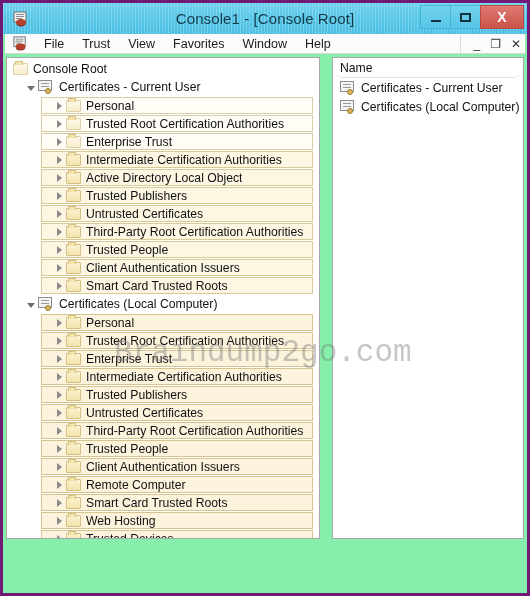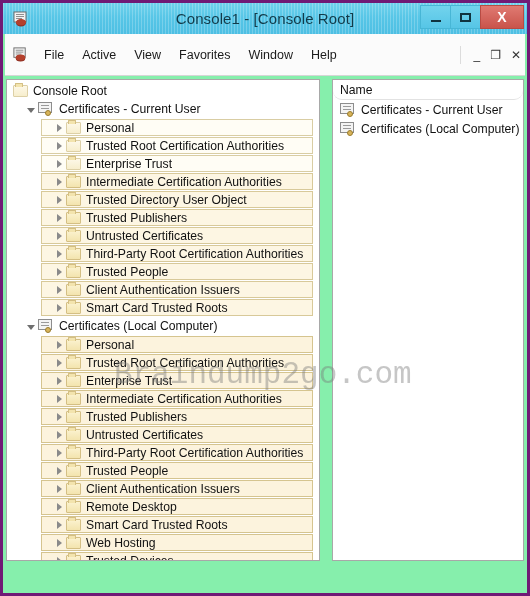--- a/index.html
+++ b/index.html
@@ -77,21 +77,21 @@
     border-color: #b84b43;
     font-size: 14px;
     font-weight: bold;
   }
   .min-glyph { display:block; width:10px; height:2px; background:#10333f; margin-top:7px; }
   .max-glyph { display:block; width:11px; height:9px; border:2px solid #10333f; }
 
   
   #menubar {
     position: relative;
-    height: 42px;
+    height: 20px;
     background: #fbfbfb;
     border-bottom: 1px solid #d6d6d6;
     display: flex;
     align-items: center;
     margin: 0 2px;
   }
   .app-icon-mb { width: 17px; height: 17px; margin: 0 6px 0 7px; flex: 0 0 auto; }
   .menu-item {
     font-size: 12.5px;
     color: #1b1b1b;
@@ -302,21 +302,21 @@
   <div id="menubar">
     <svg class="app-icon-mb" viewBox="0 0 18 18">
       <rect x="2" y="2" width="12" height="10" fill="#f2f2f2" stroke="#6d6d6d" stroke-width="1"></rect>
       <line x1="4" y1="4.5" x2="12" y2="4.5" stroke="#8f8f8f"></line>
       <line x1="4" y1="6.5" x2="12" y2="6.5" stroke="#8f8f8f"></line>
       <line x1="4" y1="8.5" x2="10" y2="8.5" stroke="#8f8f8f"></line>
       <ellipse cx="9" cy="13" rx="5" ry="3.4" fill="#8f2f22"></ellipse>
       <ellipse cx="9" cy="12.2" rx="5" ry="3.1" fill="#b4402c"></ellipse>
     </svg>
     <div class="menu-item">File</div>
-    <div class="menu-item">Active</div>
+    <div class="menu-item">Trust</div>
     <div class="menu-item">View</div>
     <div class="menu-item">Favorites</div>
     <div class="menu-item">Window</div>
     <div class="menu-item">Help</div>
     <div id="mdi-buttons">
       <span class="mdi-btn">_</span>
       <span class="mdi-btn">❐</span>
       <span class="mdi-btn">✕</span>
     </div>
   </div>
@@ -365,21 +365,21 @@
               <span class="tri-right"></span>
             </span>
             <span class="folder-icon"></span>
             <span class="node-label">Intermediate Certification Authorities</span>
           </div>
           <div class="node boxed tinted">
             <span class="expander">
               <span class="tri-right"></span>
             </span>
             <span class="folder-icon"></span>
-            <span class="node-label">Trusted Directory User Object</span>
+            <span class="node-label">Active Directory Local Object</span>
           </div>
           <div class="node boxed tinted">
             <span class="expander">
               <span class="tri-right"></span>
             </span>
             <span class="folder-icon"></span>
             <span class="node-label">Trusted Publishers</span>
           </div>
           <div class="node boxed tinted">
             <span class="expander">
@@ -487,21 +487,21 @@
               <span class="tri-right"></span>
             </span>
             <span class="folder-icon"></span>
             <span class="node-label">Client Authentication Issuers</span>
           </div>
           <div class="node boxed tinted2">
             <span class="expander">
               <span class="tri-right"></span>
             </span>
             <span class="folder-icon"></span>
-            <span class="node-label">Remote Desktop</span>
+            <span class="node-label">Remote Computer</span>
           </div>
           <div class="node boxed tinted2">
             <span class="expander">
               <span class="tri-right"></span>
             </span>
             <span class="folder-icon"></span>
             <span class="node-label">Smart Card Trusted Roots</span>
           </div>
           <div class="node boxed tinted2">
             <span class="expander">

